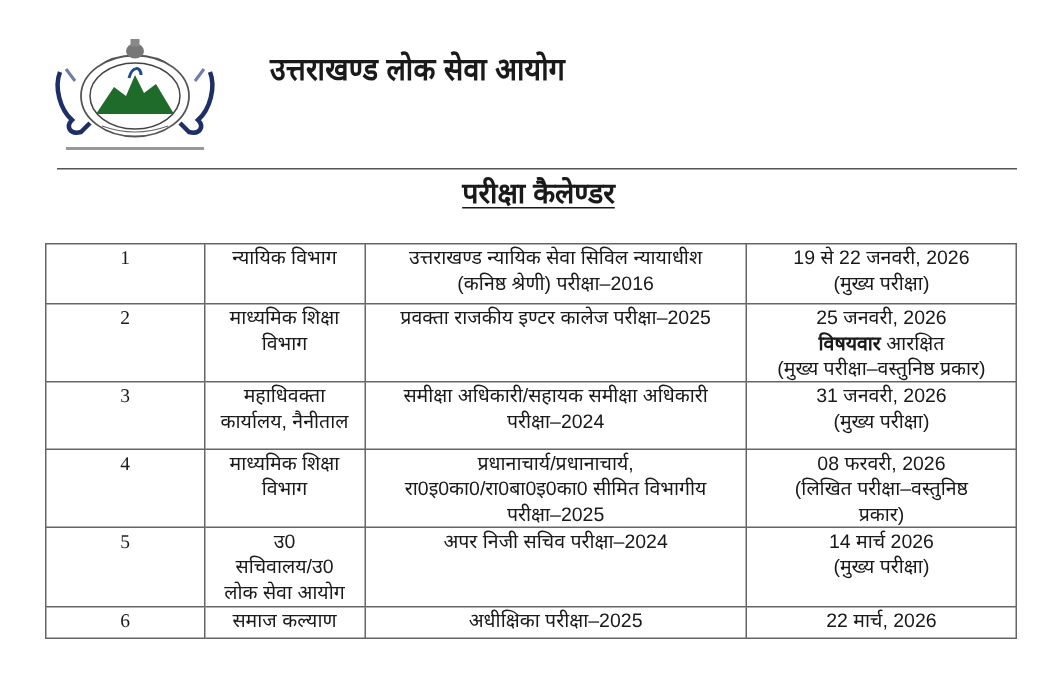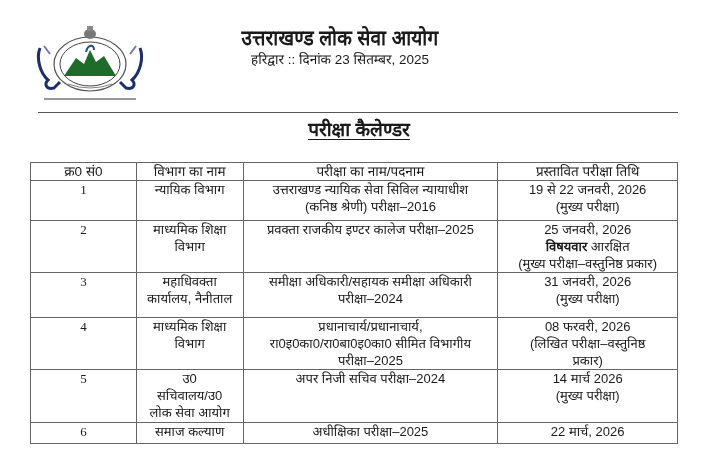--- a/index.html
+++ b/index.html
@@ -18,23 +18,23 @@
     .logo {
       position: absolute;
       left: 34px;
       top: 18px;
       width: 112px;
       height: 90px;
     }
     .header {
       position: absolute;
       left: 180px;
-      top: 26px;
+      top: 36px;
       width: 320px;
-      text-align: center;
+      text-align: left;
     }
     .header .org {
       font-size: 19px;
       font-weight: bold;
       letter-spacing: 0.2px;
       line-height: 24px;
       transform: scaleY(1.1);
     }
     .header .ref {
       font-size: 13.5px;
@@ -138,43 +138,36 @@
     <path d="M52 34 C54 26, 60 26, 60 32" fill="none" stroke="#1e4e8a" stroke-width="2"></path>
 
     <path d="M34 66 Q56 74 78 66" fill="none" stroke="#666" stroke-width="0.8"></path>
 
     <rect x="10" y="80" width="92" height="2" fill="#999"></rect>
   </svg>
 </div>
 
 <div class="header">
   <div class="org">उत्तराखण्ड लोक सेवा आयोग</div>
-  <div class="place">हरिद्वार :: दिनांक  23 सितम्बर, 2025</div>
 </div>
 
 <div class="rule"></div>
 
 <div class="title-block">
   <div class="title">परीक्षा कैलेण्डर</div>
 </div>
 
 <table class="cal">
   <colgroup>
     <col class="col1">
       <col class="col2">
       <col class="col3">
       <col class="col4">
   </colgroup>
   <tbody>
-      <tr class="r-head">
-    <th>क्र0 सं0</th>
-    <th>विभाग का नाम</th>
-    <th>परीक्षा का नाम/पदनाम</th>
-    <th>प्रस्तावित परीक्षा तिथि</th>
-  </tr>
 
   <tr class="r1">
     <td class="sn">1</td>
     <td>
       <div>न्यायिक विभाग</div>
     </td>
     <td>
       <div>उत्तराखण्ड न्यायिक सेवा सिविल न्यायाधीश</div>
       <div>(कनिष्ठ श्रेणी) परीक्षा–2016</div>
     </td>

